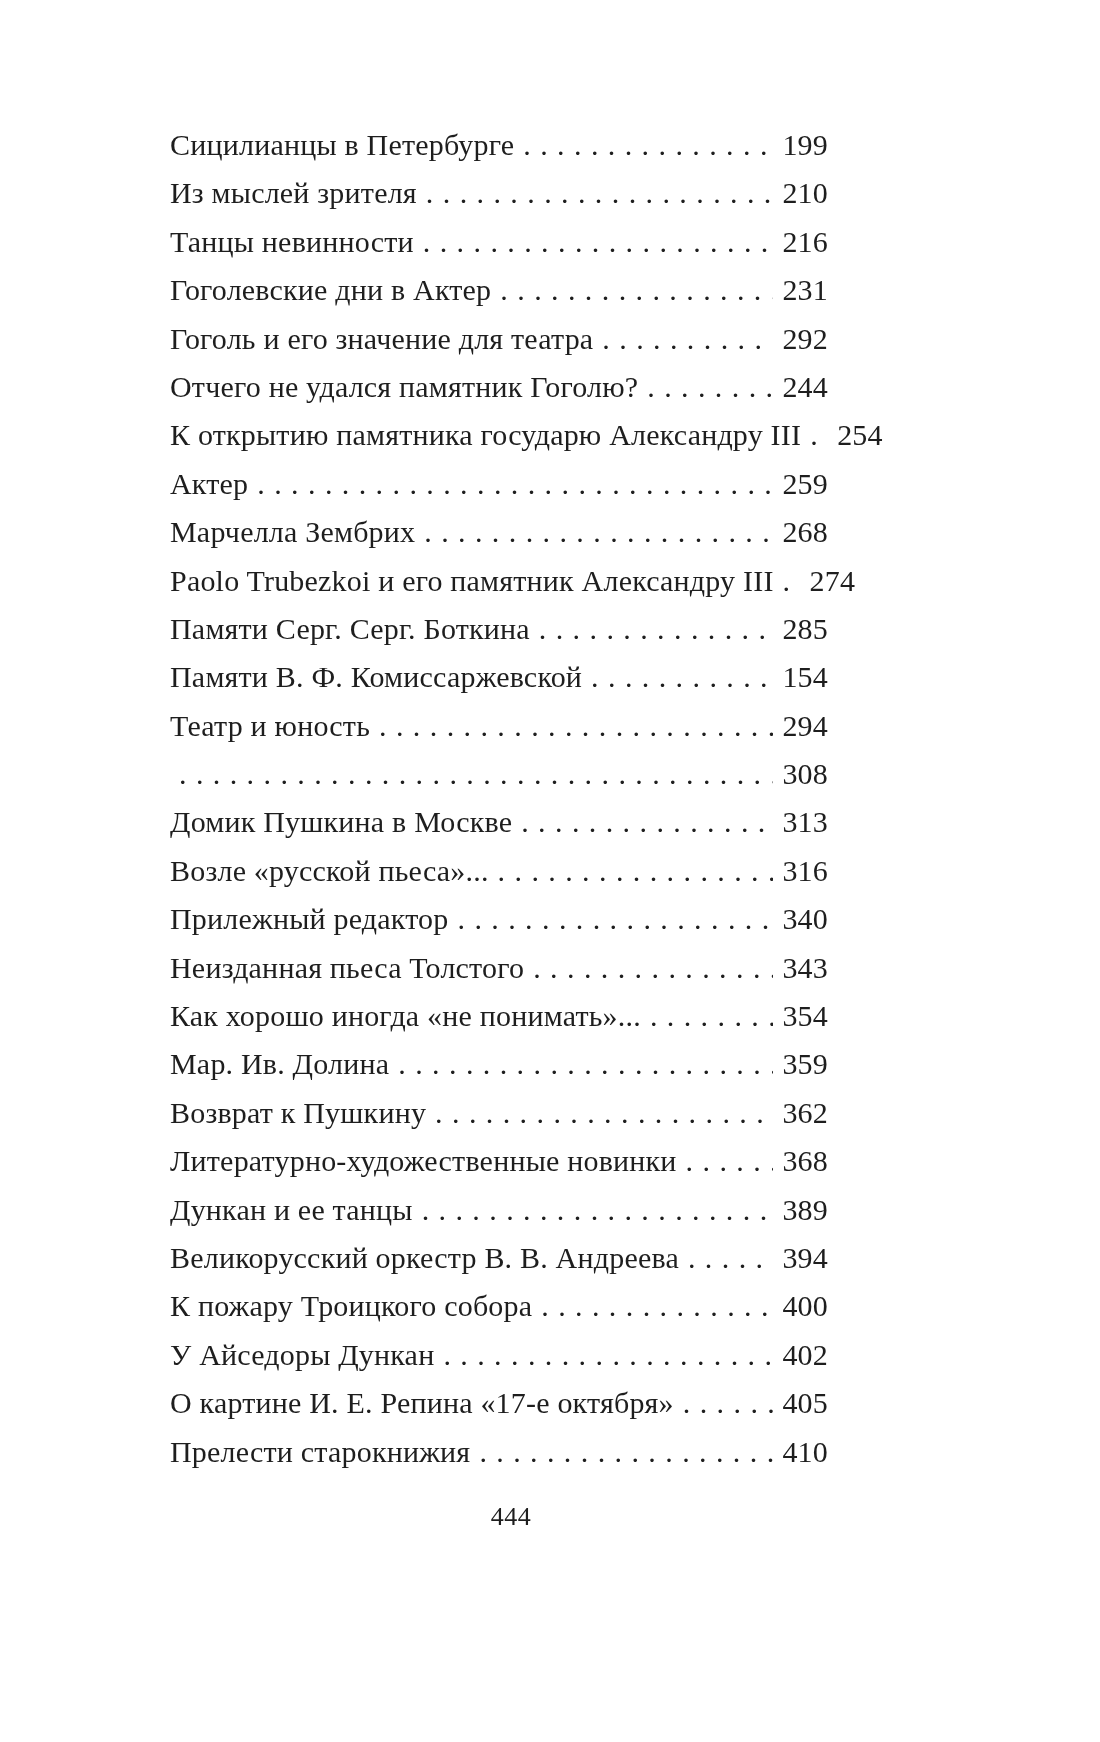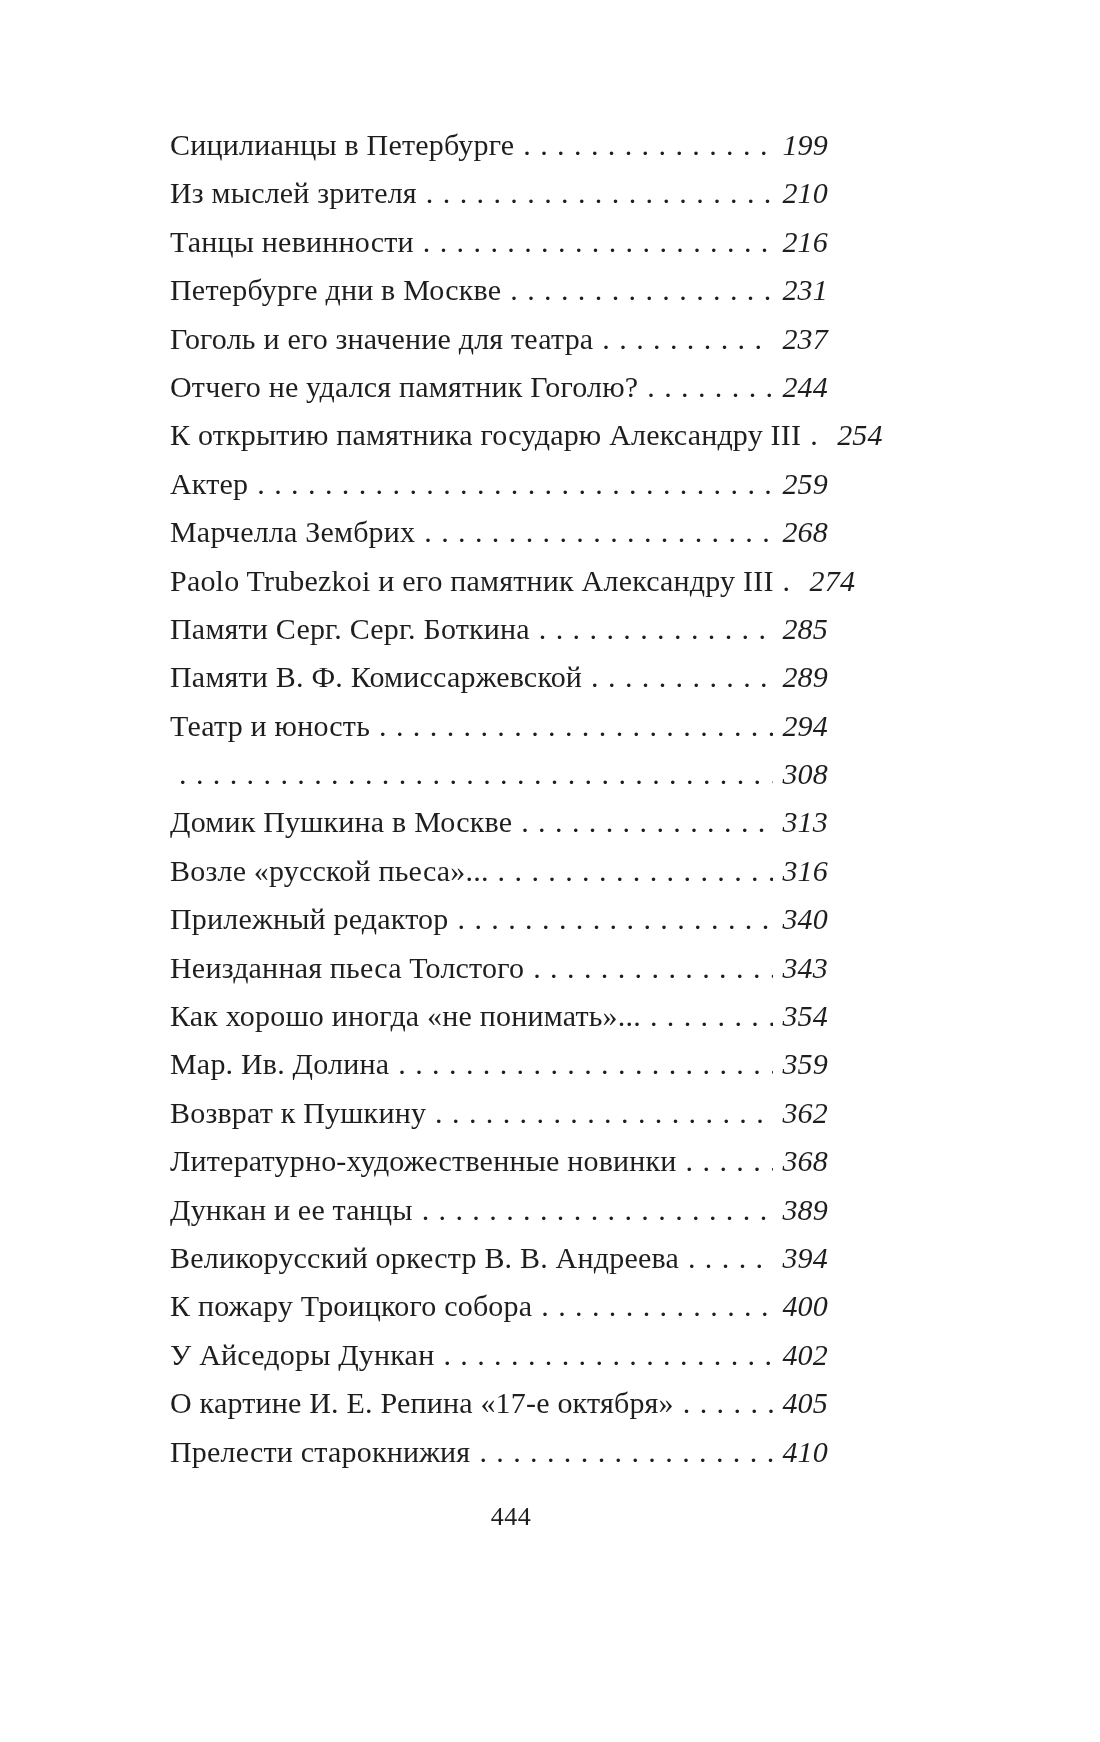--- a/index.html
+++ b/index.html
@@ -46,21 +46,20 @@
     color: #1e1e1e;
   }
   .toc-dots::after {
     content: ". . . . . . . . . . . . . . . . . . . . . . . . . . . . . . . . . . . . . . . . . . . . . . . . . . . . . . . . . . . . . . . . . . . .";
     word-spacing: 1.5px;
   }
   .toc-page-num {
     flex: 0 0 auto;
     text-align: right;
     font-size: 30px;
-    font-style: italic;
   }
   .folio {
     margin-top: 26px;
     text-align: center;
     font-size: 26px;
     letter-spacing: 0.5px;
     padding-left: 24px; 
   }
 </style>
 </head>
@@ -82,29 +81,29 @@
       <span class="toc-page-num">210</span>
     </div>
 
     <div class="toc-row">
       <span class="toc-title">Танцы невинности</span>
       <span class="toc-dots"></span>
       <span class="toc-page-num">216</span>
     </div>
 
     <div class="toc-row">
-      <span class="toc-title">Петербурге дни в Москве</span>
+      <span class="toc-title">Гоголевские дни в Актер</span>
       <span class="toc-dots"></span>
       <span class="toc-page-num">231</span>
     </div>
 
     <div class="toc-row">
       <span class="toc-title">Гоголь и его значение для театра</span>
       <span class="toc-dots"></span>
-      <span class="toc-page-num">237</span>
+      <span class="toc-page-num">292</span>
     </div>
 
     <div class="toc-row">
       <span class="toc-title">Отчего не удался памятник Гоголю?</span>
       <span class="toc-dots"></span>
       <span class="toc-page-num">244</span>
     </div>
 
     <div class="toc-row">
       <span class="toc-title">К открытию памятника государю Александру III</span>
@@ -132,21 +131,21 @@
 
     <div class="toc-row">
       <span class="toc-title">Памяти Серг. Серг. Боткина</span>
       <span class="toc-dots"></span>
       <span class="toc-page-num">285</span>
     </div>
 
     <div class="toc-row">
       <span class="toc-title">Памяти В. Ф. Комиссаржевской</span>
       <span class="toc-dots"></span>
-      <span class="toc-page-num">289</span>
+      <span class="toc-page-num">154</span>
     </div>
 
     <div class="toc-row">
       <span class="toc-title">Театр и юность</span>
       <span class="toc-dots"></span>
       <span class="toc-page-num">294</span>
     </div>
 
 
     <div class="toc-row">

